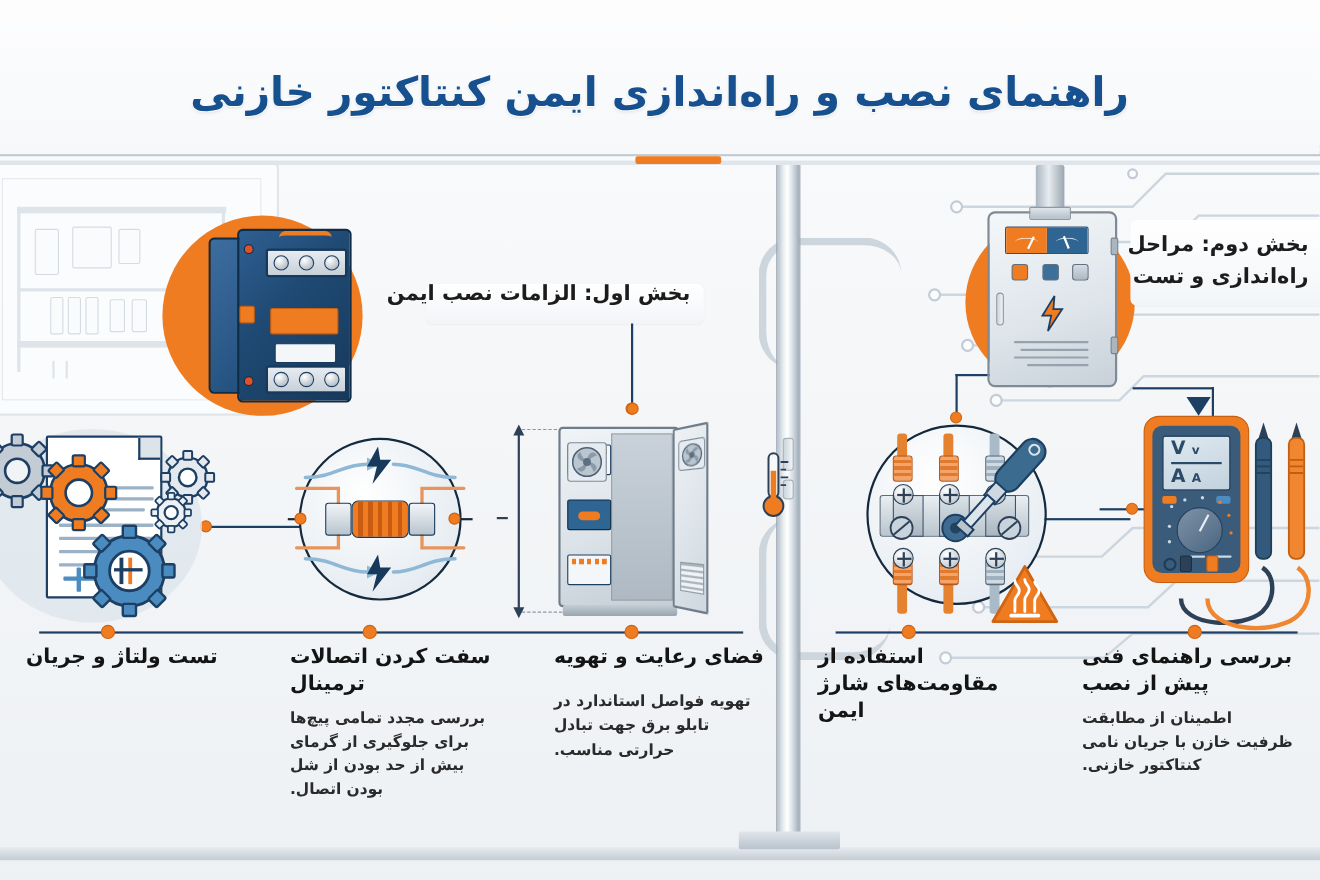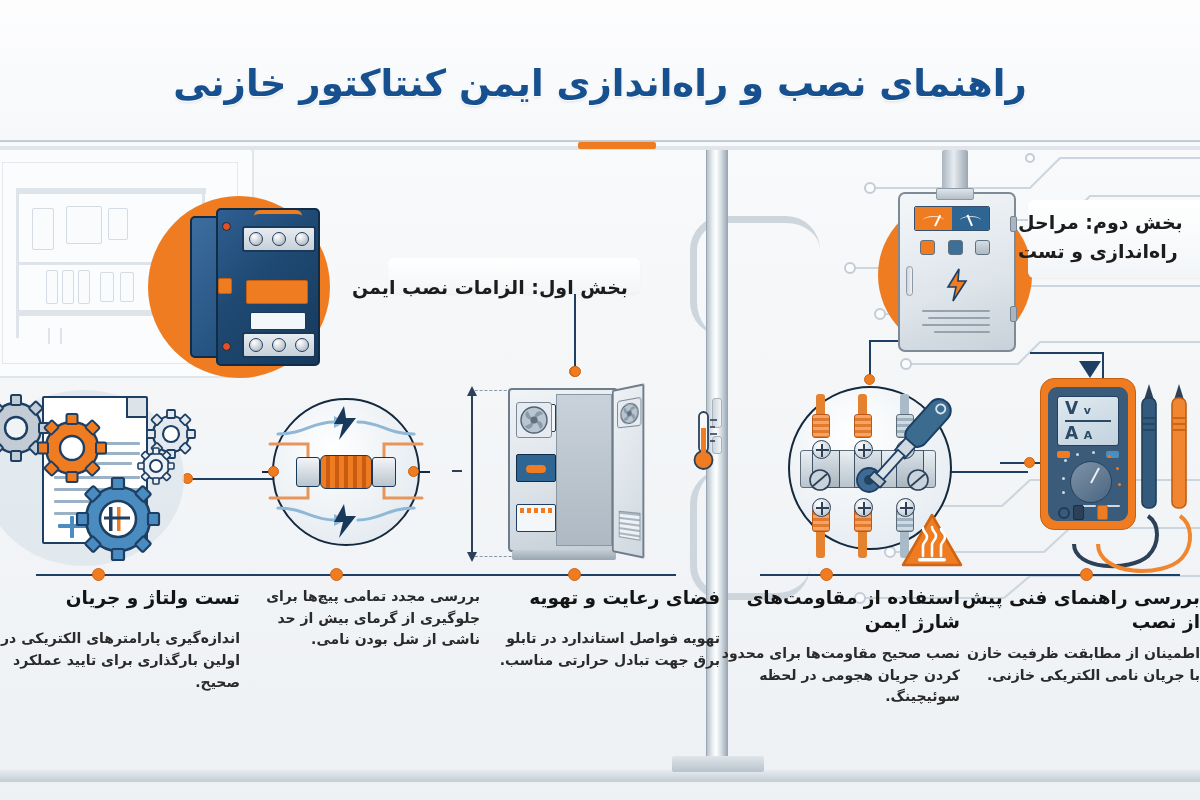--- a/index.html
+++ b/index.html
@@ -85,24 +85,24 @@
     position: absolute; left: -6px; top: 770px; width: 1212px; height: 12px;
     background: linear-gradient(180deg,#e7ecf0,#c3ccd4); z-index: 12;
   }
 
   
   .section-tag {
     position: absolute;
     font-weight: 700; color: #1c1c1c; z-index: 36;
     white-space: nowrap;
   }
-  #tag-one { top: 276px; right: 572px; font-size: 19px; }
+  #tag-one { top: 256px; right: 572px; font-size: 19px; }
   #tag-two {
     top: 208px; right: 10px; font-size: 19px; line-height: 1.55;
-    white-space: normal; width: 172px; text-align: left;
+    white-space: normal; width: 172px; text-align: right;
   }
   .tag-plate {
     position: absolute; background: linear-gradient(180deg,#ffffff,#f2f5f8);
     border-radius: 6px; z-index: 34; box-shadow: 0 1px 2px rgba(0,0,0,0.04);
   }
 
   
   .flow-line {
     position: absolute; height: 2px; background: #1d3f63; z-index: 20;
   }
@@ -112,21 +112,21 @@
     background: #f07c22; border: 1.5px solid #cf6512; z-index: 22;
   }
   .flow-dot.small { width: 11px; height: 11px; }
 
   
   .cards {
     position: absolute; left: 0; top: 586px; width: 1200px; height: 214px;
     display: flex; z-index: 30;
   }
   .card {
-    flex: 1 1 0; padding: 0 0; text-align: right;
+    flex: 1 1 0; padding: 0 24px; text-align: left;
   }
   .card-title {
     font-size: 18.5px; font-weight: 700; color: #141414;
     line-height: 1.32; margin-bottom: 8px;
   }
   .card-body {
     font-size: 14px; font-weight: 600; color: #2a2a2a; line-height: 1.55;
   }
   .card.pushed2 .card-body { margin-top: 18px; }
   .orange-blob {
@@ -892,32 +892,31 @@
   <div class="flow-line" style="left:760px;top:574px;width:420px;"></div>
   <div class="flow-dot" style="left:92px;top:568px;"></div>
   <div class="flow-dot" style="left:330px;top:568px;"></div>
   <div class="flow-dot" style="left:568px;top:568px;"></div>
   <div class="flow-dot" style="left:820px;top:568px;"></div>
   <div class="flow-dot" style="left:1080px;top:568px;"></div>
 
   <div class="cards">
     <div class="card">
       <div class="card-title">بررسی راهنمای فنی پیش از نصب</div>
-      <div class="card-body">اطمینان از مطابقت ظرفیت خازن با جریان نامی الکتریکی خازنی.</div>
+      <div class="card-body">اطمینان از مطابقت ظرفیت خازن با جریان نامی کنتاکتور خازنی.</div>
     </div>
     <div class="card">
       <div class="card-title">استفاده از مقاومت‌های شارژ ایمن</div>
-      <div class="card-body">نصب صحیح مقاومت‌ها برای محدود کردن جریان هجومی در لحظه سوئیچینگ.</div>
     </div>
     <div class="card pushed2">
       <div class="card-title">فضای رعایت و تهویه</div>
       <div class="card-body">تهویه فواصل استاندارد در تابلو برق جهت تبادل حرارتی مناسب.</div>
     </div>
     <div class="card">
-      <div class="card-body">بررسی مجدد تمامی پیچ‌ها برای جلوگیری از گرمای بیش از حد ناشی از شل بودن نامی.</div>
+      <div class="card-title">سفت کردن اتصالات ترمینال</div>
+      <div class="card-body">بررسی مجدد تمامی پیچ‌ها برای جلوگیری از گرمای بیش از حد بودن از شل بودن اتصال.</div>
     </div>
     <div class="card pushed2">
       <div class="card-title">تست ولتاژ و جریان</div>
-      <div class="card-body">اندازه‌گیری پارامترهای الکتریکی در اولین بارگذاری برای تایید عملکرد صحیح.</div>
     </div>
   </div>
 
 </div>
 
 </body></html>

